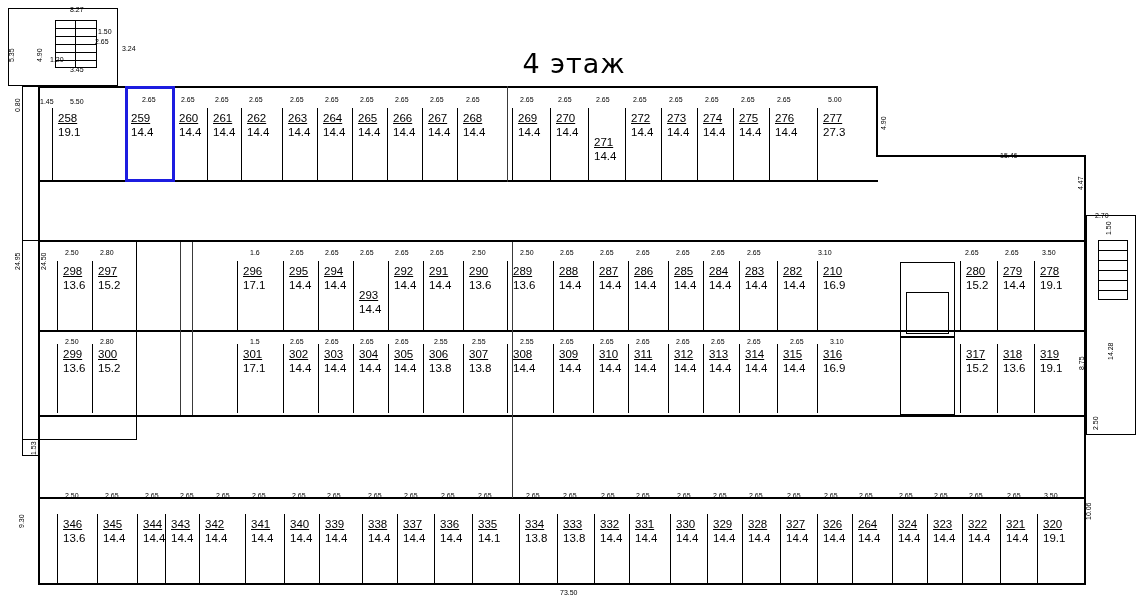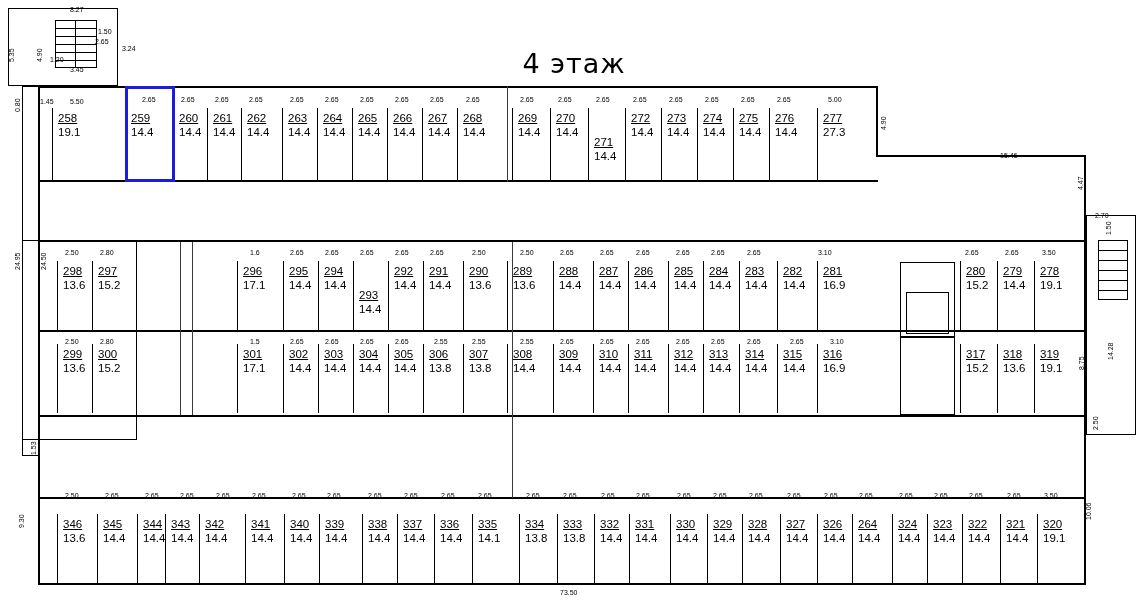--- a/index.html
+++ b/index.html
@@ -249,21 +249,21 @@
         <div class="num">283</div>
         <div class="area">14.4</div>
       </div>
       <div class="divider" style="left: 739px; top: 261px; height: 69px;"></div>
       <div class="cell" style="left: 780px; top: 265px; width: 33px; height: 65px;">
         <div class="num">282</div>
         <div class="area">14.4</div>
       </div>
       <div class="divider" style="left: 777px; top: 261px; height: 69px;"></div>
       <div class="cell" style="left: 820px; top: 265px; width: 40px; height: 65px;">
-        <div class="num">281</div>
+        <div class="num">210</div>
         <div class="area">16.9</div>
       </div>
       <div class="divider" style="left: 817px; top: 261px; height: 69px;"></div>
       <div class="cell" style="left: 963px; top: 265px; width: 33px; height: 65px;">
         <div class="num">280</div>
         <div class="area">15.2</div>
       </div>
       <div class="divider" style="left: 960px; top: 261px; height: 69px;"></div>
       <div class="cell" style="left: 1000px; top: 265px; width: 33px; height: 65px;">
         <div class="num">279</div>

